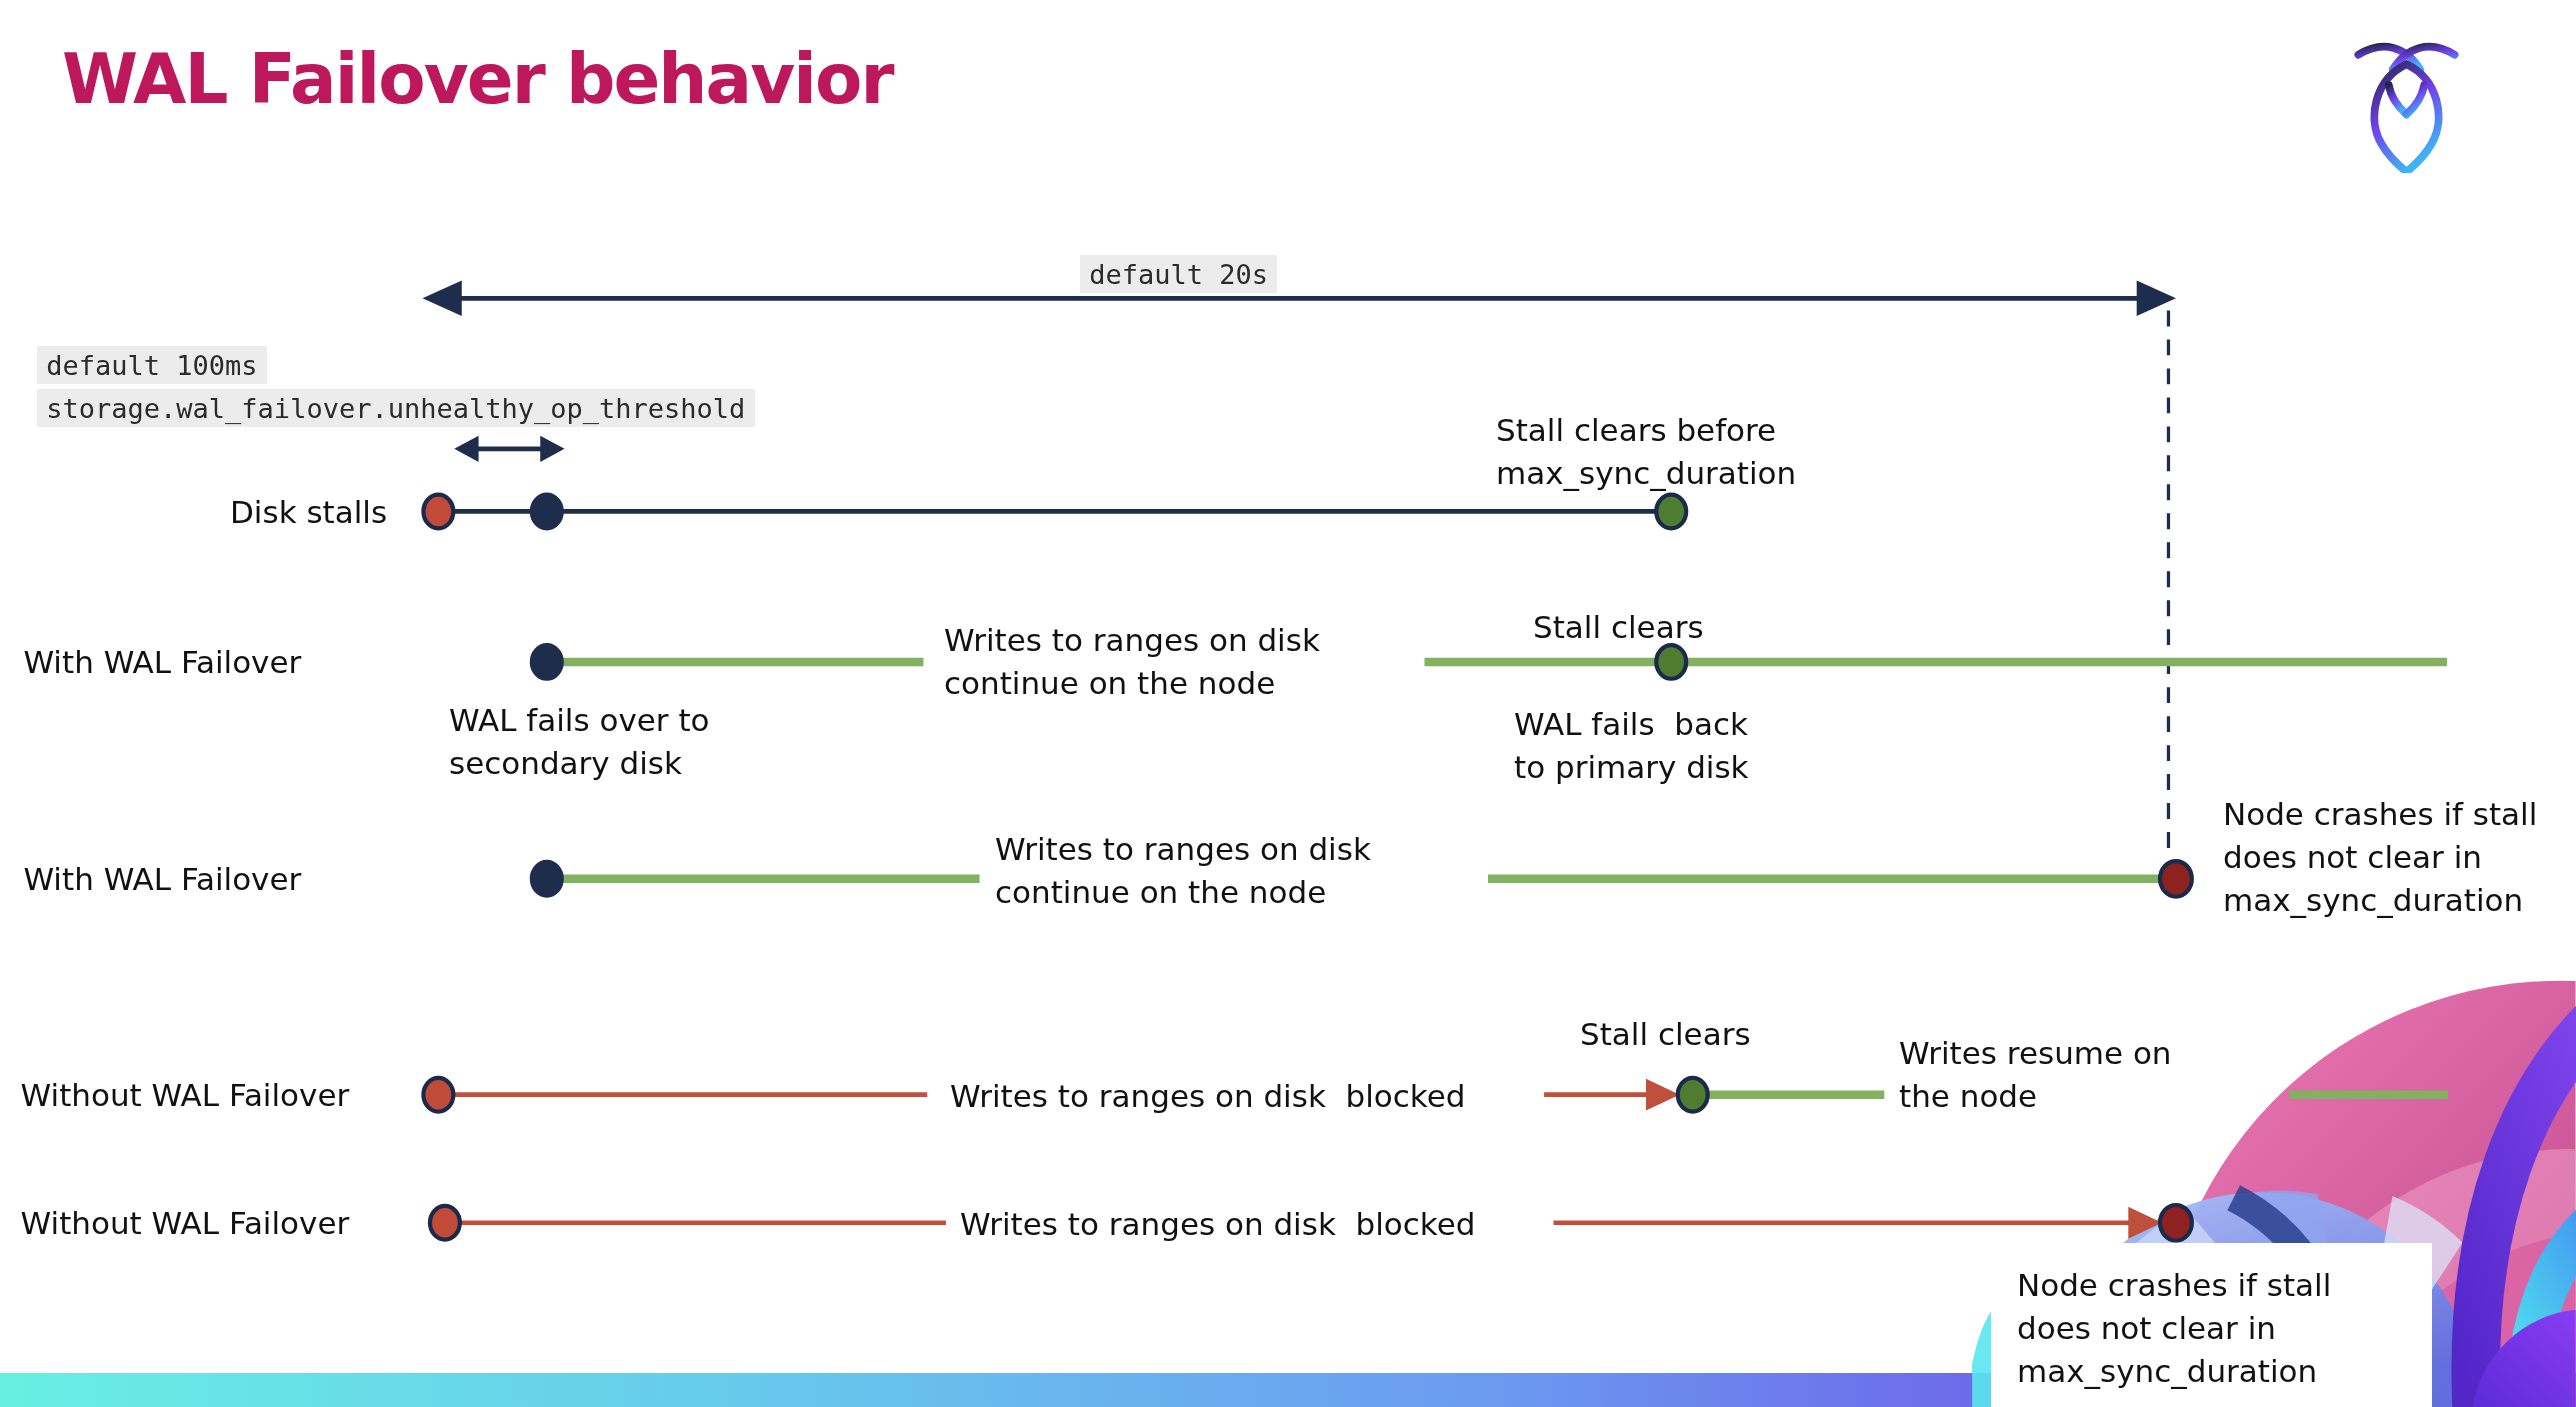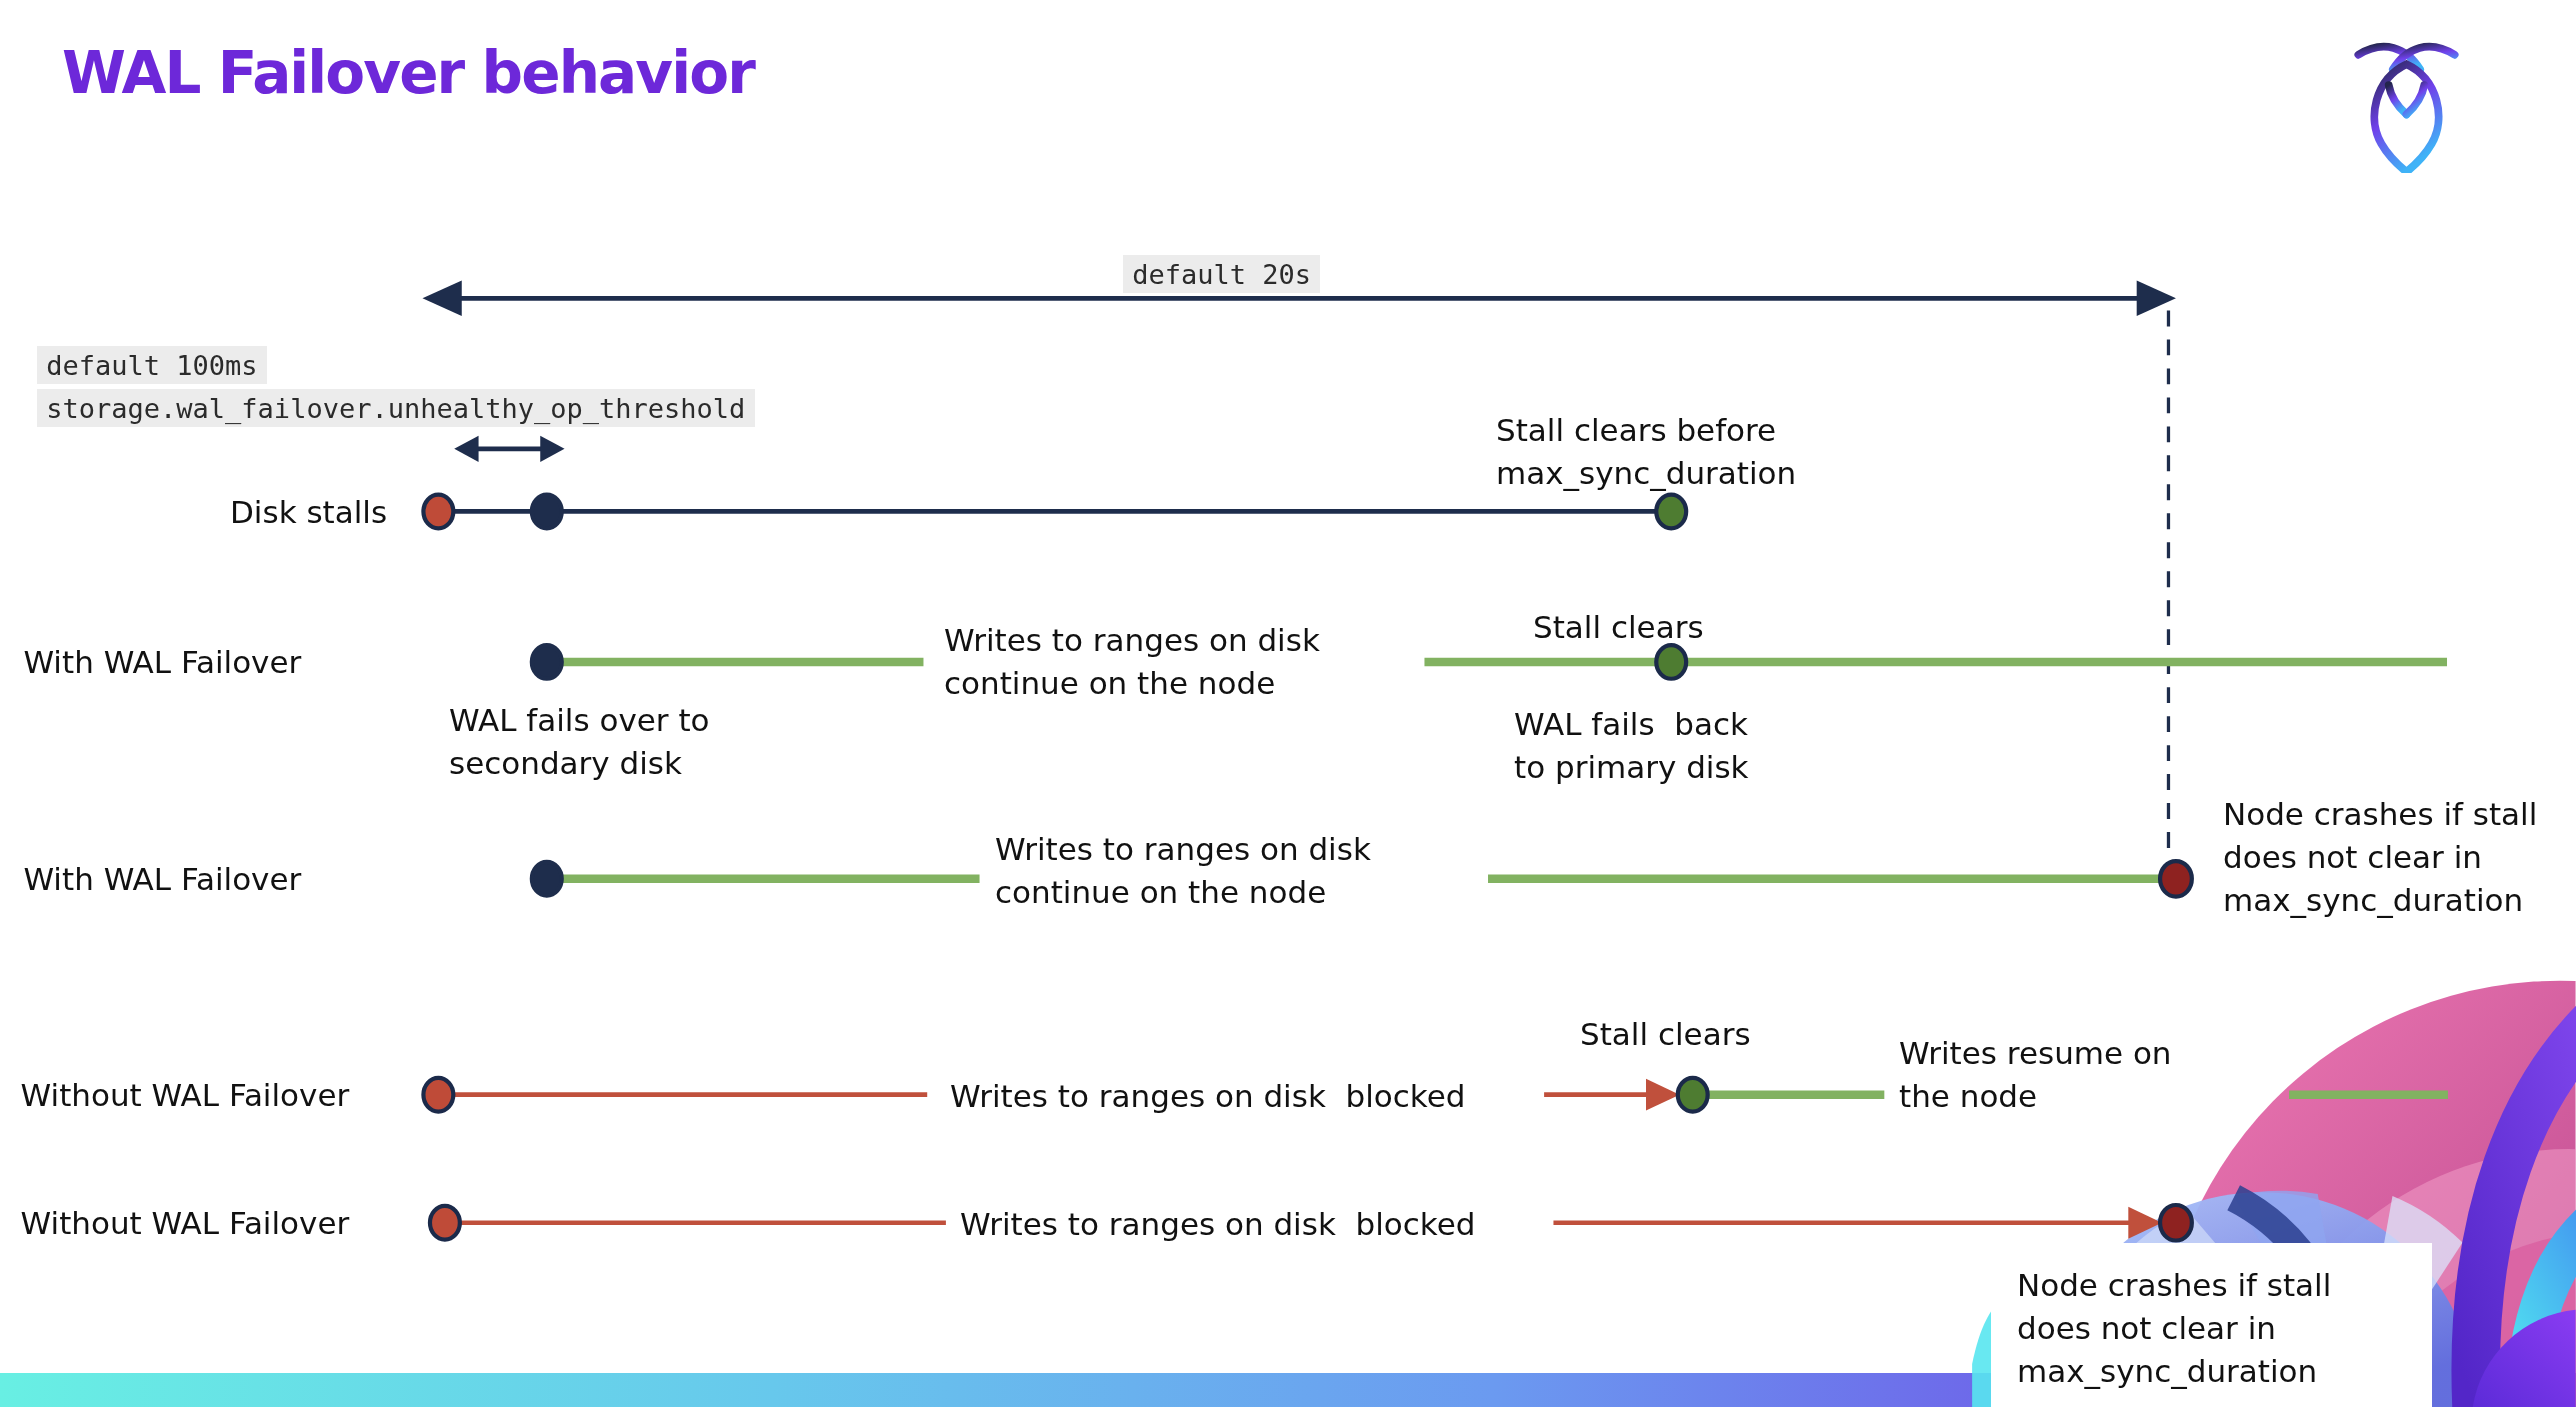--- a/index.html
+++ b/index.html
@@ -1,19 +1,19 @@
 <!DOCTYPE html>
 <html style="font-size:15px"><head>
 <meta charset="utf-8">
 <style>
   html,body{margin:0;padding:0;background:#ffffff;}
   #stage{position:relative;width:2576px;height:1408px;background:#ffffff;overflow:hidden;
          font-family:"DejaVu Sans","Liberation Sans",sans-serif;color:#111;}
   .abs{position:absolute;}
-  #page-title{left:62px;top:39px;font-size:58px;font-weight:700;letter-spacing:-1.9px;color:#6d28d9;z-index:6;}
+  #page-title{left:62px;top:39px;font-size:69px;font-weight:700;letter-spacing:-1.9px;color:#be185d;z-index:6;}
   .cfg{display:flex;flex-direction:column;align-items:flex-start;gap:4.7px;z-index:5;}
   .cfg span{display:inline-block;background:#ececec;padding:3.7px 9.3px;
             font-family:"DejaVu Sans Mono","Liberation Mono",monospace;font-size:27px;color:#2b2b2b;}
   .ann{font-size:31px;line-height:43px;white-space:pre-wrap;z-index:5;}
   .center{text-align:left;}
   .rowlabel{font-size:31px;z-index:5;}
   #bottom-bar{left:0;top:1373px;width:2576px;height:35px;z-index:1;
      background:linear-gradient(90deg,#68efe3 0%,#67c8ec 30%,#6b9af0 58%,#6e5ce8 82%,#7438e2 100%);}
   #brand-art{left:1953px;top:925px;z-index:2;}
   #crash-box{left:1991px;top:1243px;width:441px;height:165px;background:#ffffff;z-index:3;}
@@ -141,21 +141,21 @@
     <g stroke="url(#gLogo)" stroke-width="7.5" fill="none" stroke-linecap="round">
       <path d="M 4 17 C 28 2 50 10 63 31"></path>
       <path d="M 96 17 C 72 2 50 10 37 31"></path>
       <path d="M 50 26 C 20 40 12 78 26 102 C 34 116 44 124 50 129 C 56 124 66 116 74 102 C 88 78 80 40 50 26 Z"></path>
       <path d="M 50 127 L 50 74"></path>
       <path d="M 50 74 C 41 66 35 57 33 46"></path>
       <path d="M 50 74 C 59 66 65 57 67 46"></path>
     </g>
   </svg>
 
-  <div class="abs cfg" style="left:1123px;top:255px;text-align:right;">
+  <div class="abs cfg" style="left:1080px;top:255px;text-align:right;">
     <span>default 20s</span>
   </div>
   <div class="abs cfg" style="left:37px;top:346px;">
     <span>default 100ms</span>
     <span>storage.wal_failover.unhealthy_op_threshold</span>
   </div>
 
   <div class="abs rowlabel" style="left:230px;top:494px;text-align:right;">Disk stalls</div>
   <div class="abs rowlabel" style="left:23.4px;top:644px;">With WAL Failover</div>
   <div class="abs rowlabel" style="left:23.4px;top:861px;">With WAL Failover</div>

